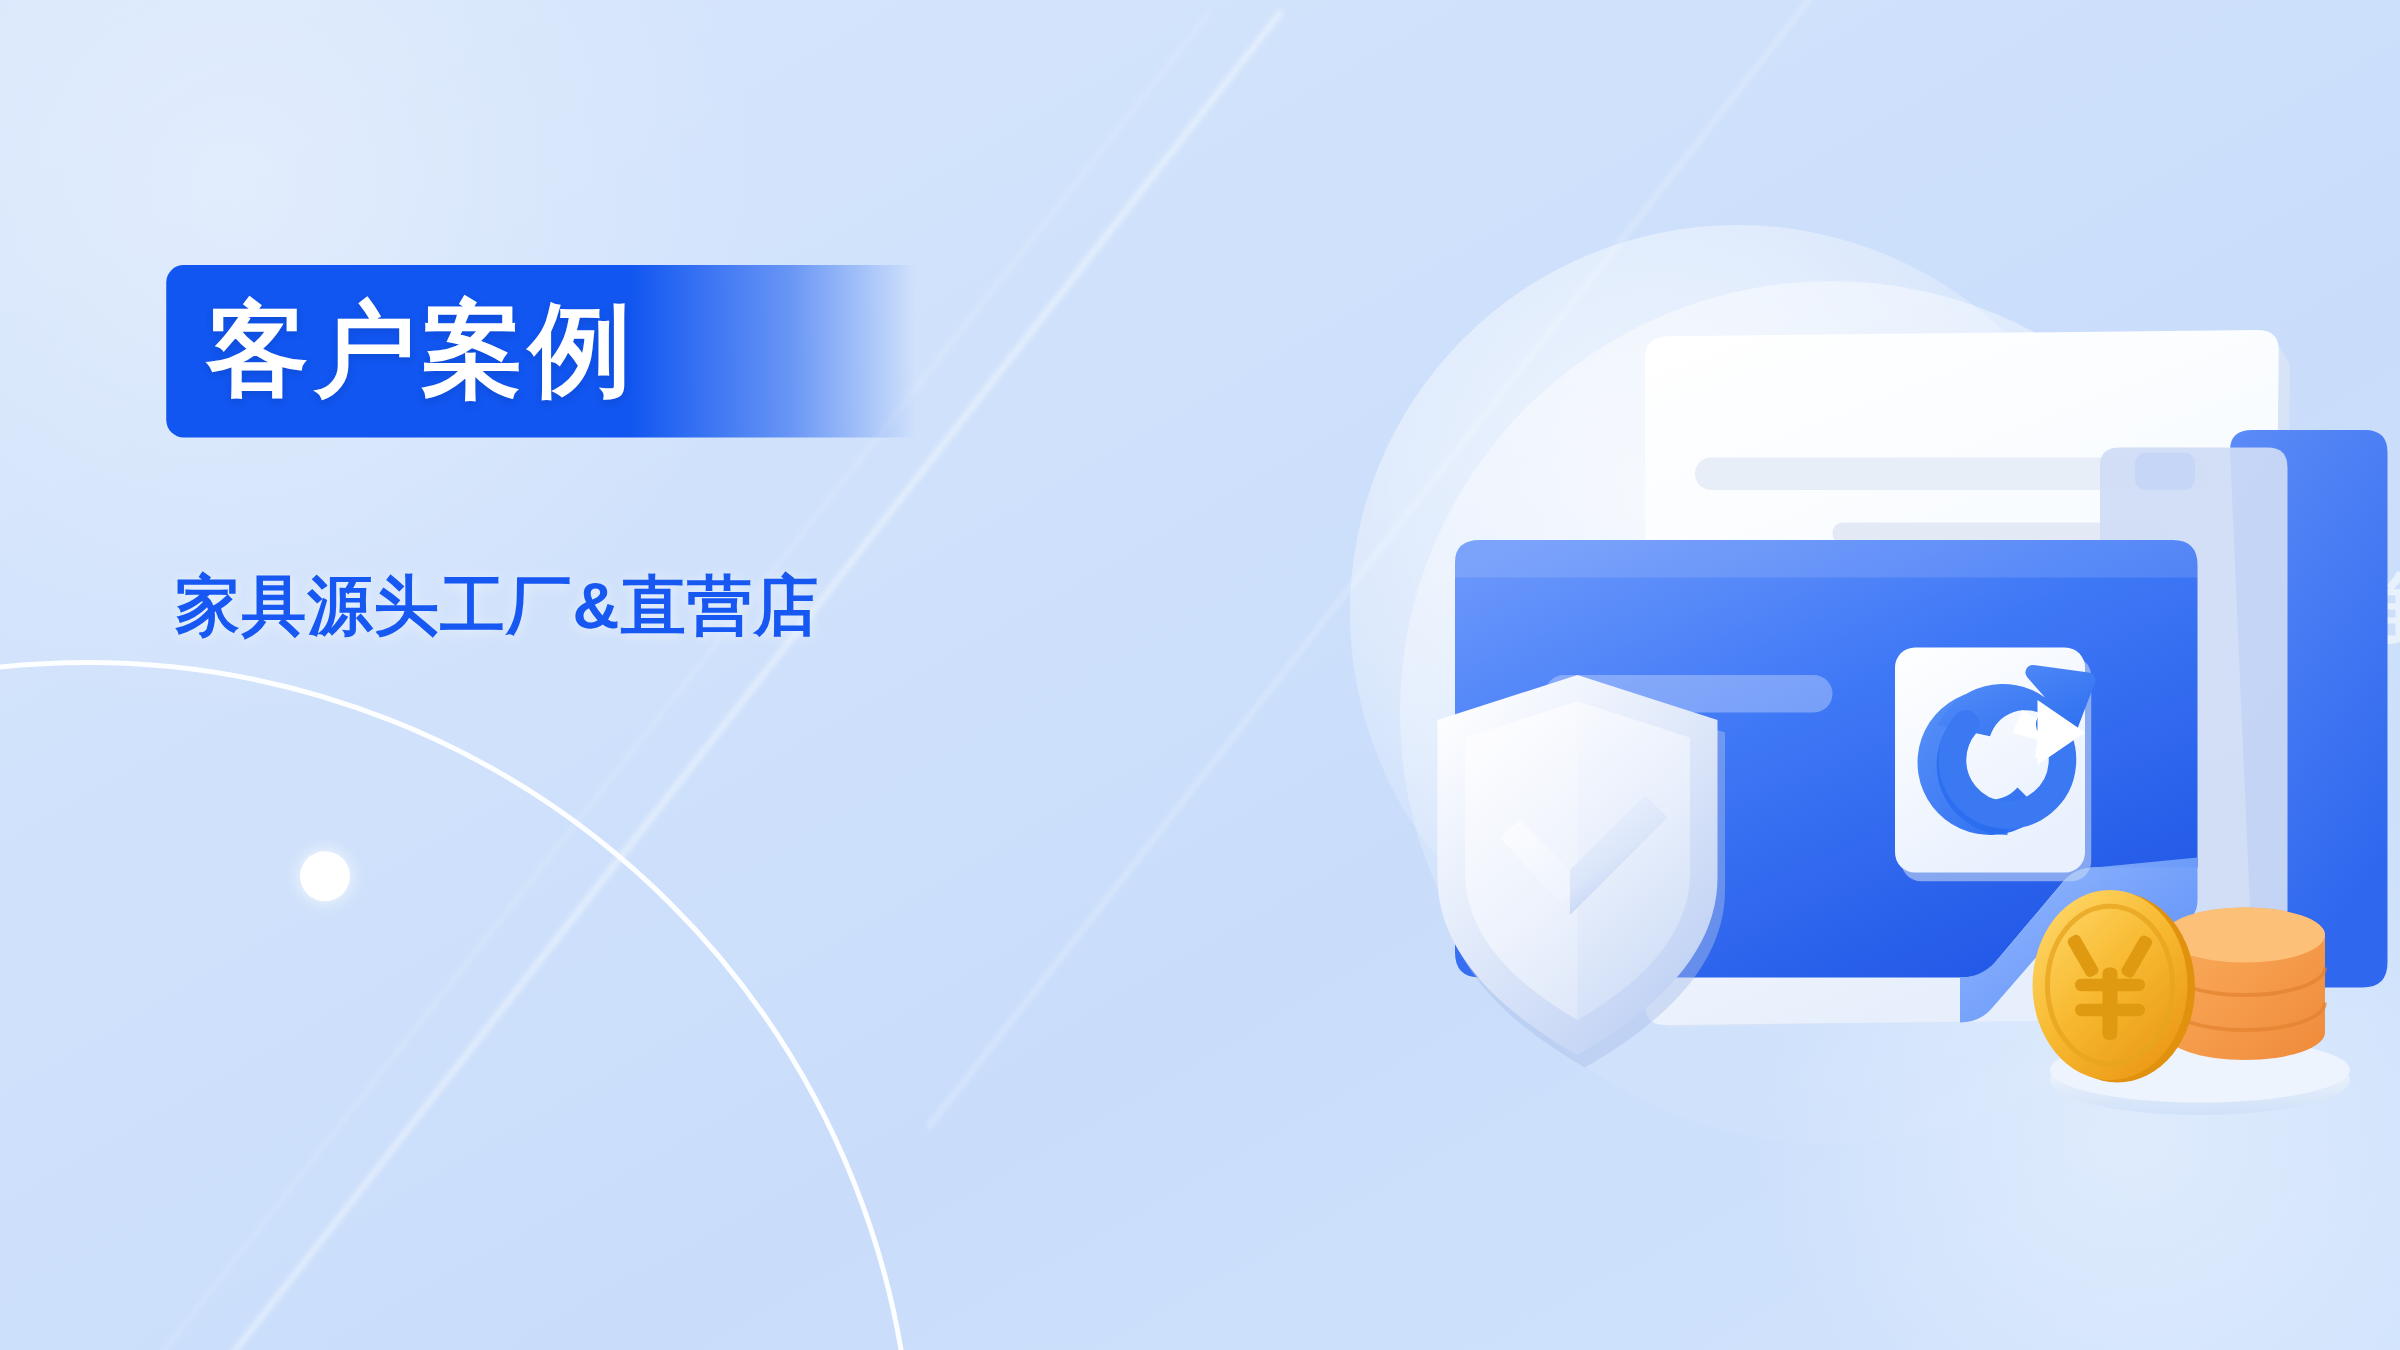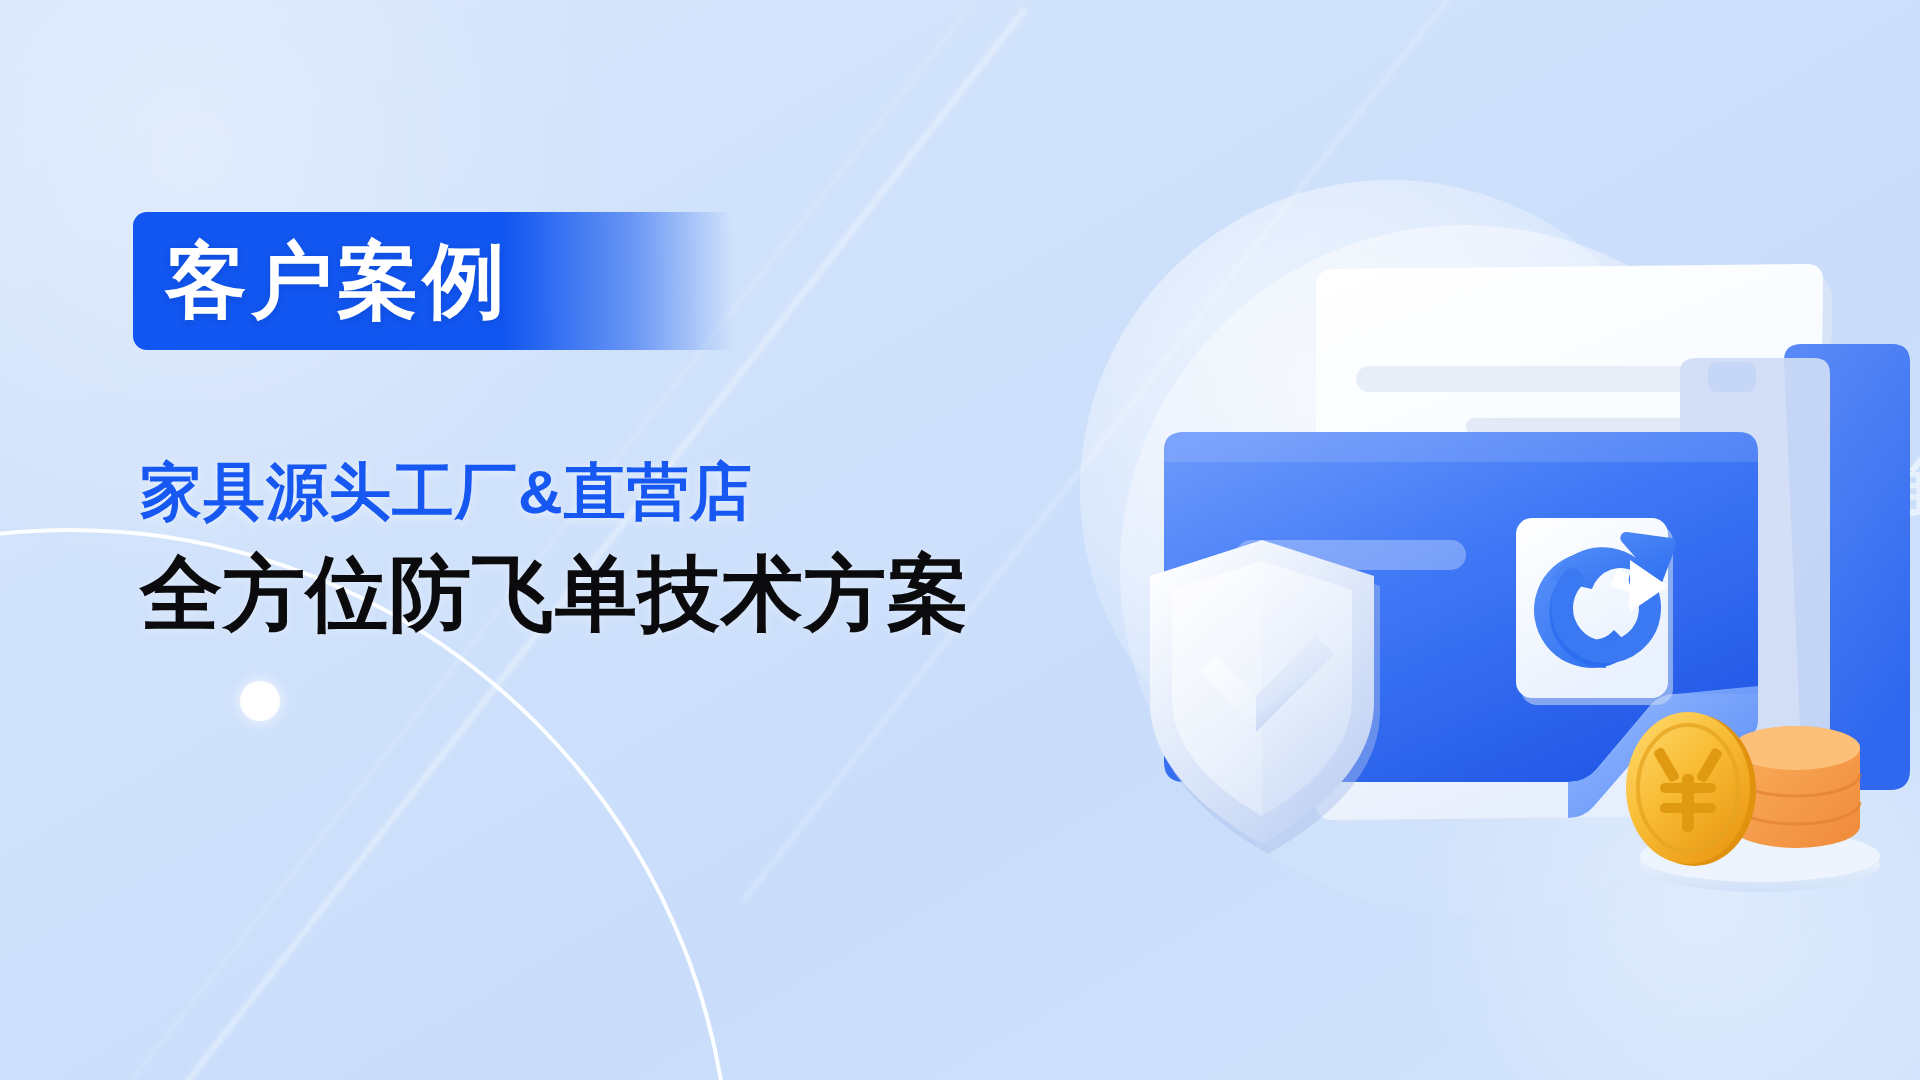--- a/index.html
+++ b/index.html
@@ -71,21 +71,21 @@
   .badge-text {
     color:#ffffff; font-size:82px; font-weight:900;
     letter-spacing:4px; padding-left:32px; line-height:1;
     white-space:nowrap;
     text-shadow:0 2px 6px rgba(10,45,130,.22);
   }
 
   .headline { position:absolute; left:140px; top:455px; }
   .line { line-height:1.18; white-space:nowrap; letter-spacing:1px; }
   .line-1 {
-    font-size:62px; font-weight:900; color:#1758f2;
+    font-size:52px; font-weight:900; color:#1758f2;
     text-shadow:0 2px 10px rgba(255,255,255,.55);
   }
   .line-2 {
     font-size:82px; font-weight:900; color:#0b0b0e;
     margin-top:18px;
     text-shadow:0 2px 10px rgba(255,255,255,.35);
   }
 
   
   .illus { position:absolute; left:1120px; top:250px; width:800px; height:660px; }
@@ -113,21 +113,20 @@
   <div class="arc-dot"></div>
 
   <div class="watermark">消</div>
 
   <div class="badge">
     <span class="badge-text">客户案例</span>
   </div>
 
   <div class="headline">
     <div class="line line-1">家具源头工厂&amp;直营店</div>
-    <div class="line line-2">全方位防飞单技术方案</div>
   </div>
 
   <div class="illus">
     <svg viewBox="0 0 800 660" xmlns="http://www.w3.org/2000/svg">
       <defs>
         <linearGradient id="gWhiteDoc" x1="0" y1="0" x2="0.35" y2="1">
           <stop offset="0%" stop-color="#ffffff"></stop>
           <stop offset="55%" stop-color="#f7fbff"></stop>
           <stop offset="100%" stop-color="#e7effc"></stop>
         </linearGradient>

